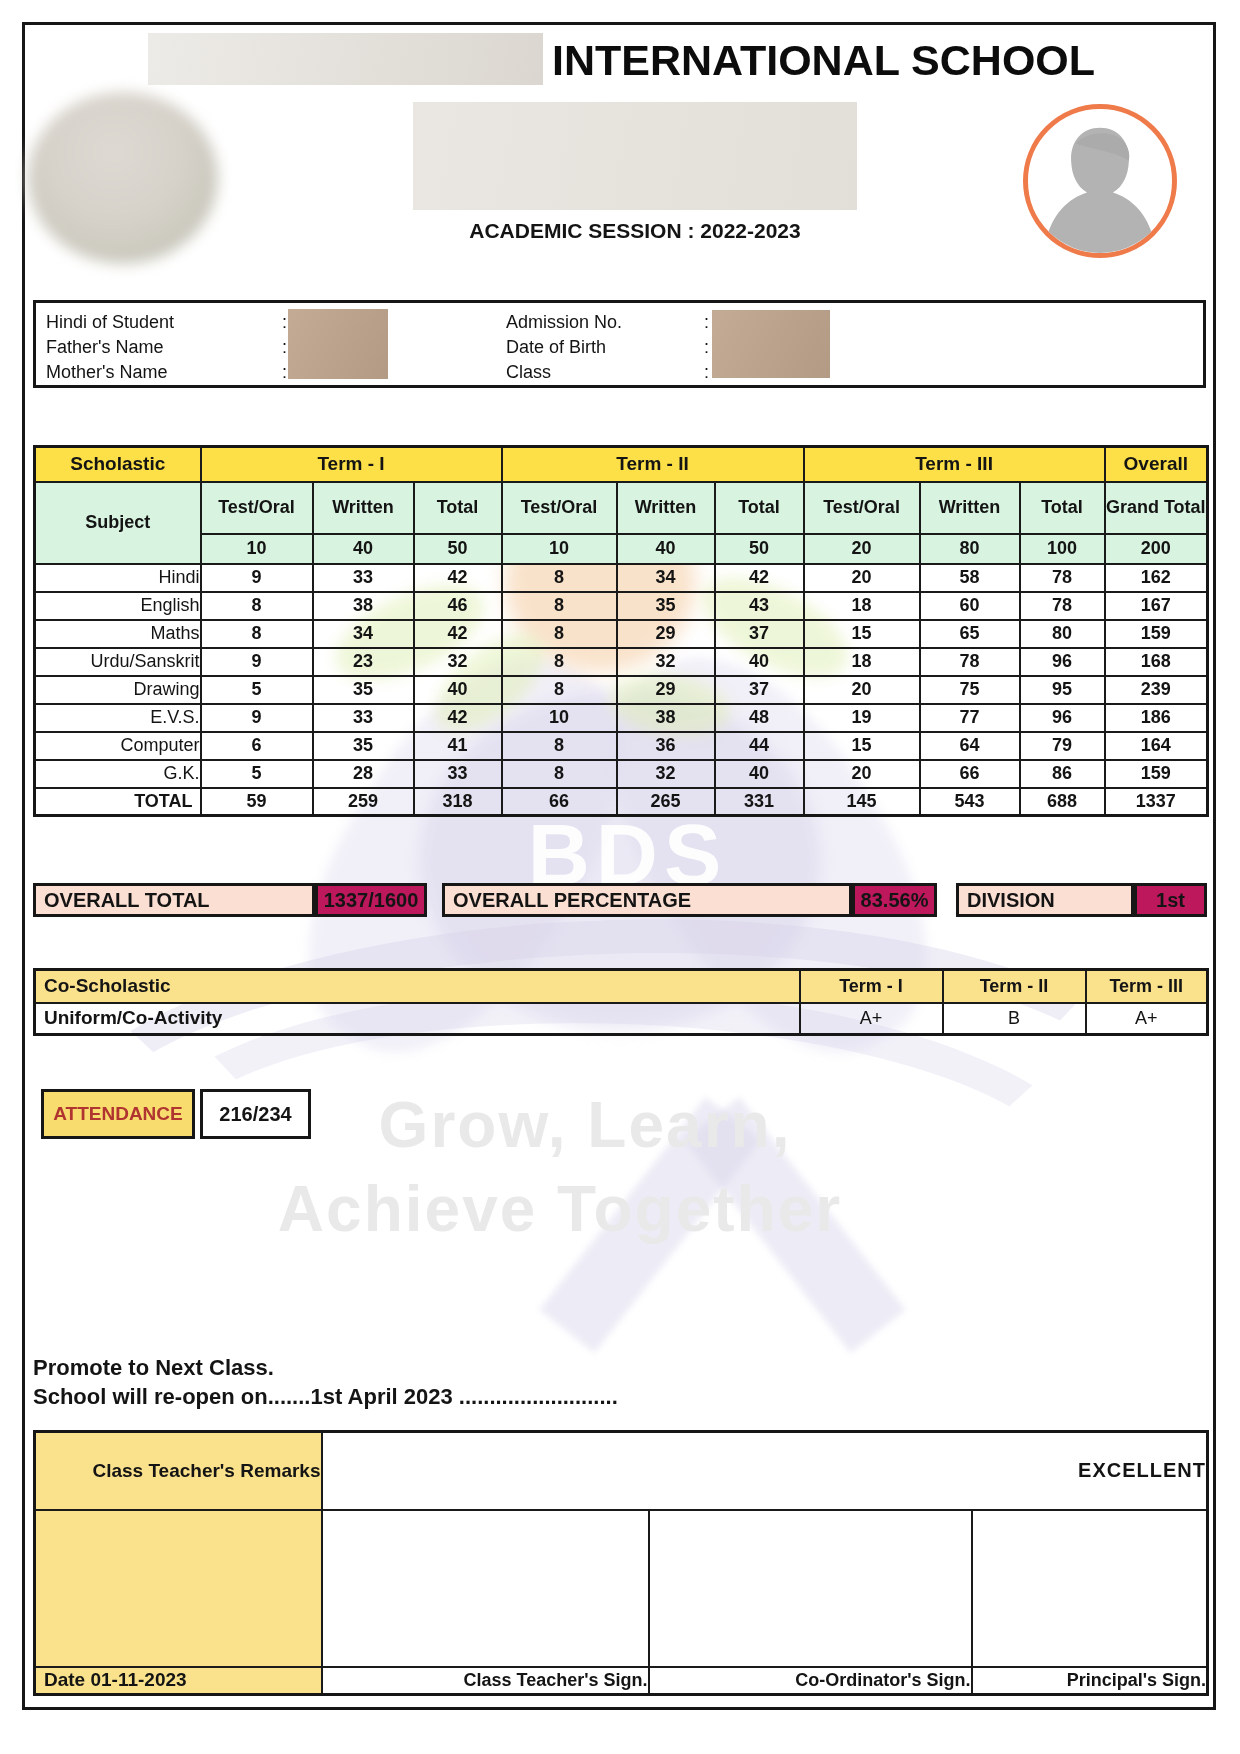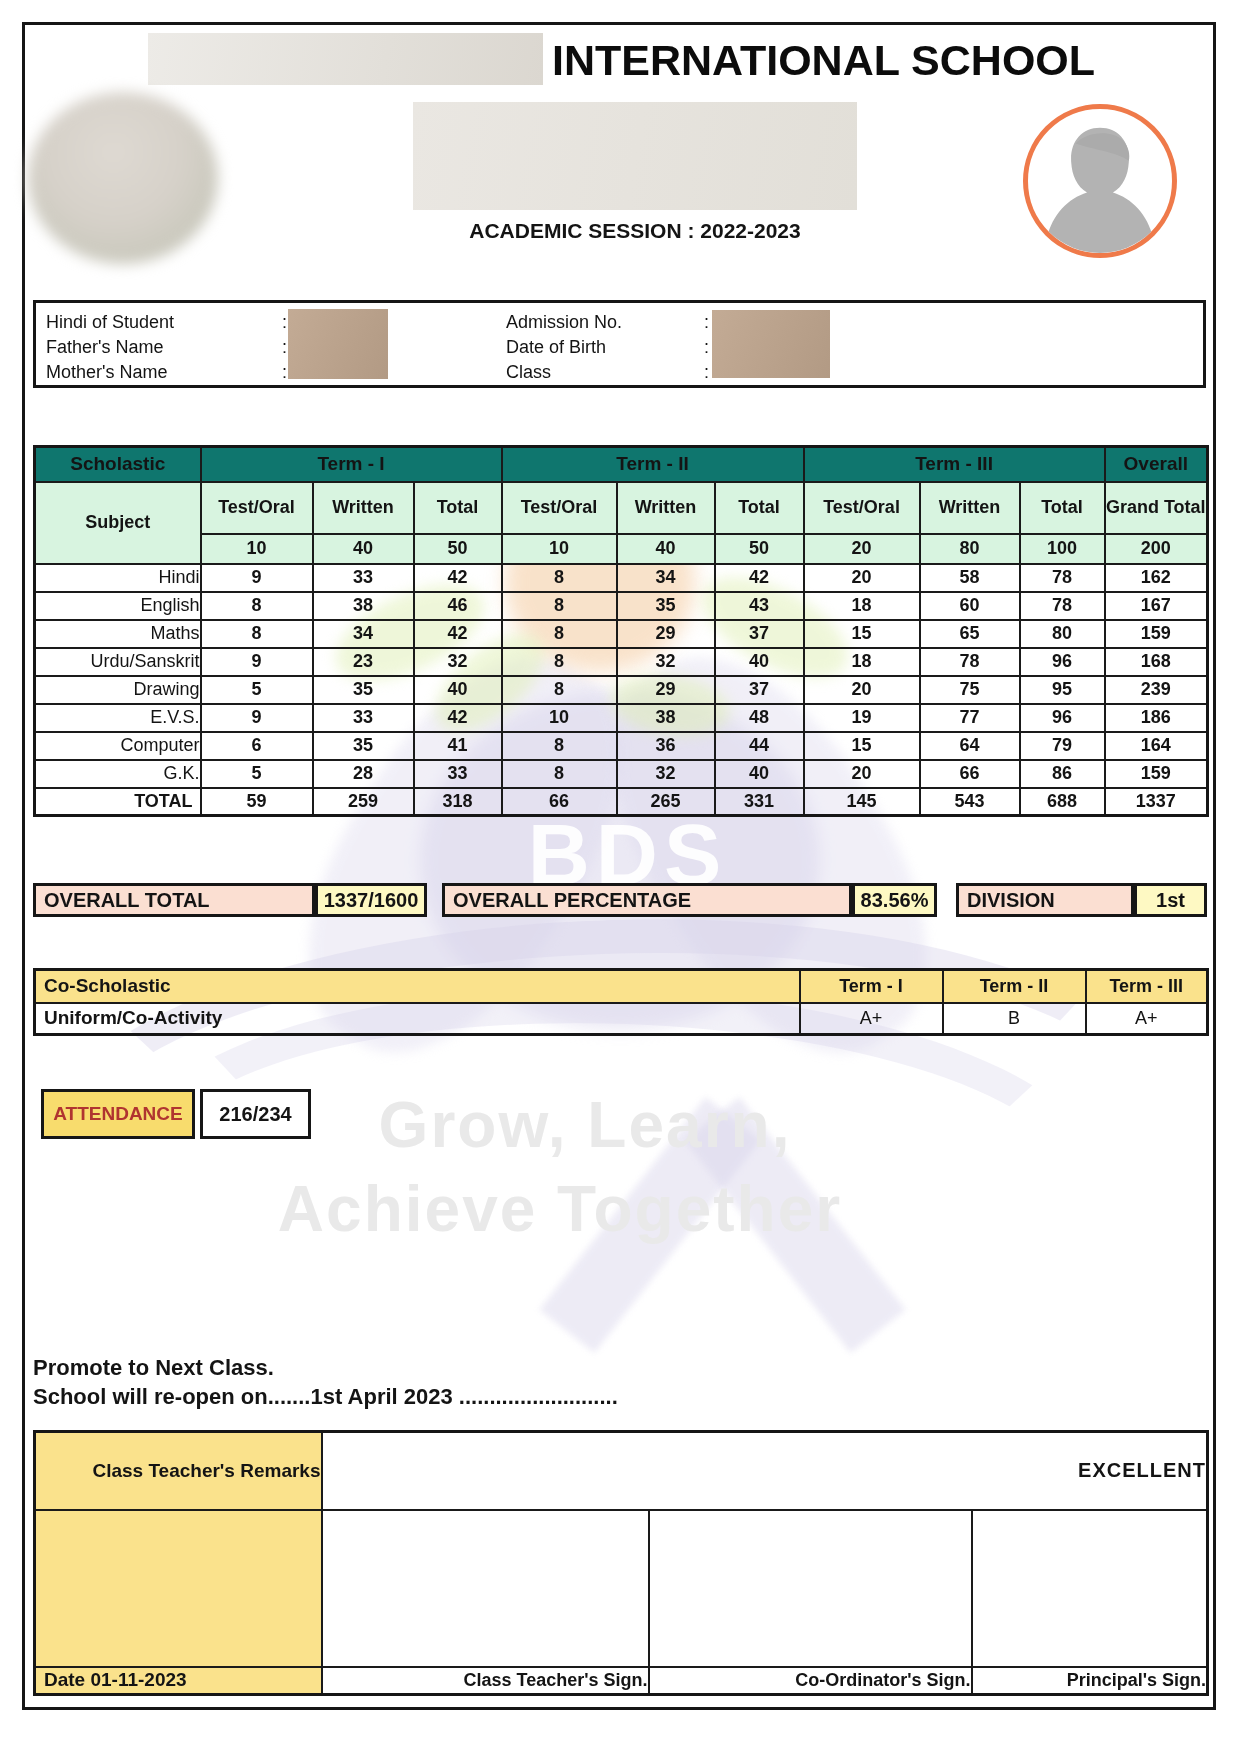--- a/index.html
+++ b/index.html
@@ -55,32 +55,32 @@
 
   
   .marks-table { position:absolute; left:33px; top:445px; width:1173px; z-index:2;
     border-collapse:collapse; table-layout:fixed; }
   .marks-table td { border:2px solid #1a1a1a; text-align:center; font-size:18px;
     font-weight:bold; background:transparent; padding:0; }
   .marks-table tr { height:28px; }
   tr.row-yellow { height:35px; }
   tr.row-subhdr { height:52px; }
   tr.row-max { height:30px; }
-  .row-yellow td { background:#0f766e; font-size:19px; }
+  .row-yellow td { background:#fde047; font-size:19px; }
   .row-subhdr td, .row-max td { background:#d8f4e0; }
   td.cell-subject { text-align:right; padding-left:23px; font-weight:normal; }
   td.cell-total-label { text-align:right; padding-right:7px; font-weight:bold; }
   .marks-table { border:3px solid #161616; }
 
   
   .sum-label { position:absolute; top:883px; height:34px; border:3px solid #161616;
     background:#fbdfd2; font-size:20px; font-weight:bold; line-height:28px;
     padding-left:8px; z-index:2; white-space:nowrap; }
   .sum-value { position:absolute; top:883px; height:34px; border:3px solid #161616;
-    background:#fef9c3; font-size:20px; font-weight:bold; line-height:28px;
+    background:#be185d; font-size:20px; font-weight:bold; line-height:28px;
     text-align:center; z-index:2; }
 
   
   .co-table { position:absolute; left:33px; top:968px; width:1173px; z-index:2;
     border-collapse:collapse; table-layout:fixed; border:3px solid #161616; }
   .co-table td { border:2px solid #1a1a1a; font-size:18px; text-align:center; padding:0; }
   .co-hdr { height:33px; }
   .co-hdr td { background:#fae28c; font-weight:bold; }
   .co-data { height:32px; }
   td.co-left { text-align:left; padding-left:8px; }

